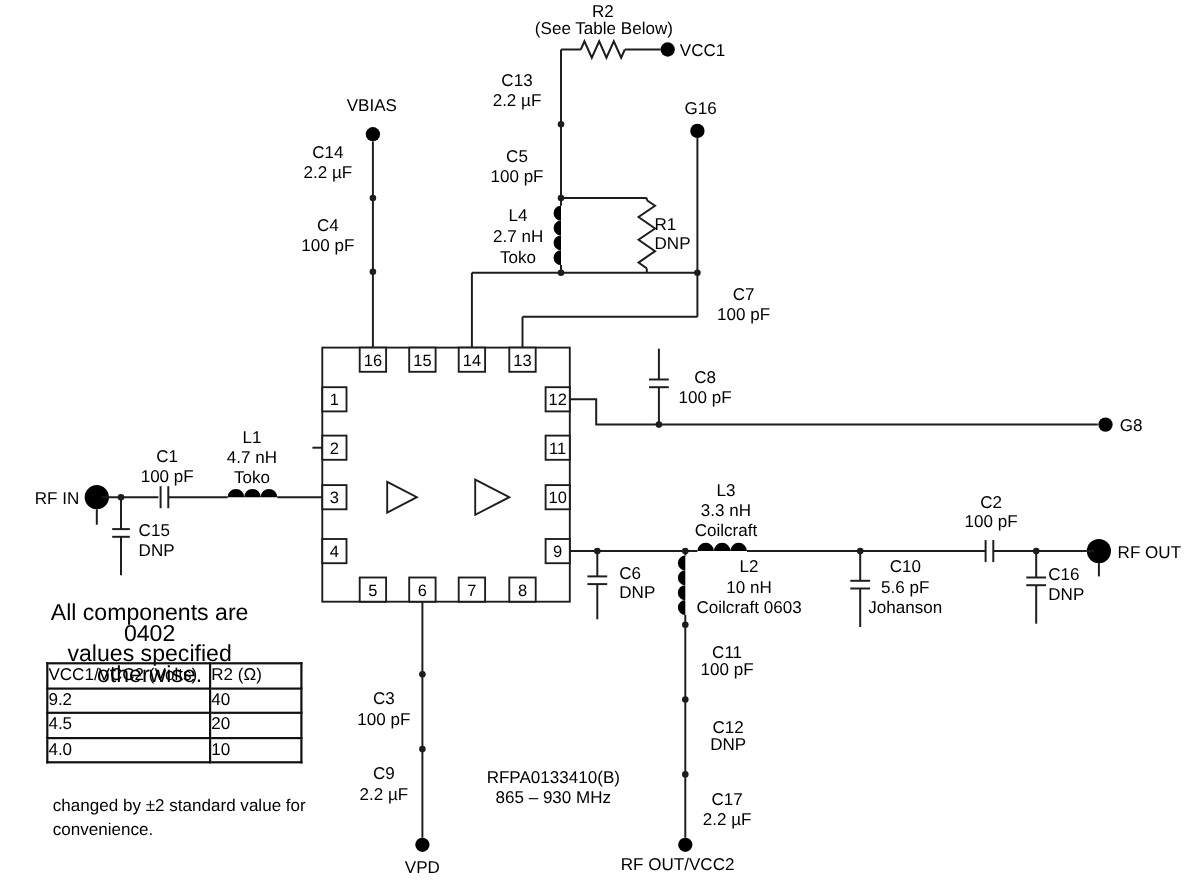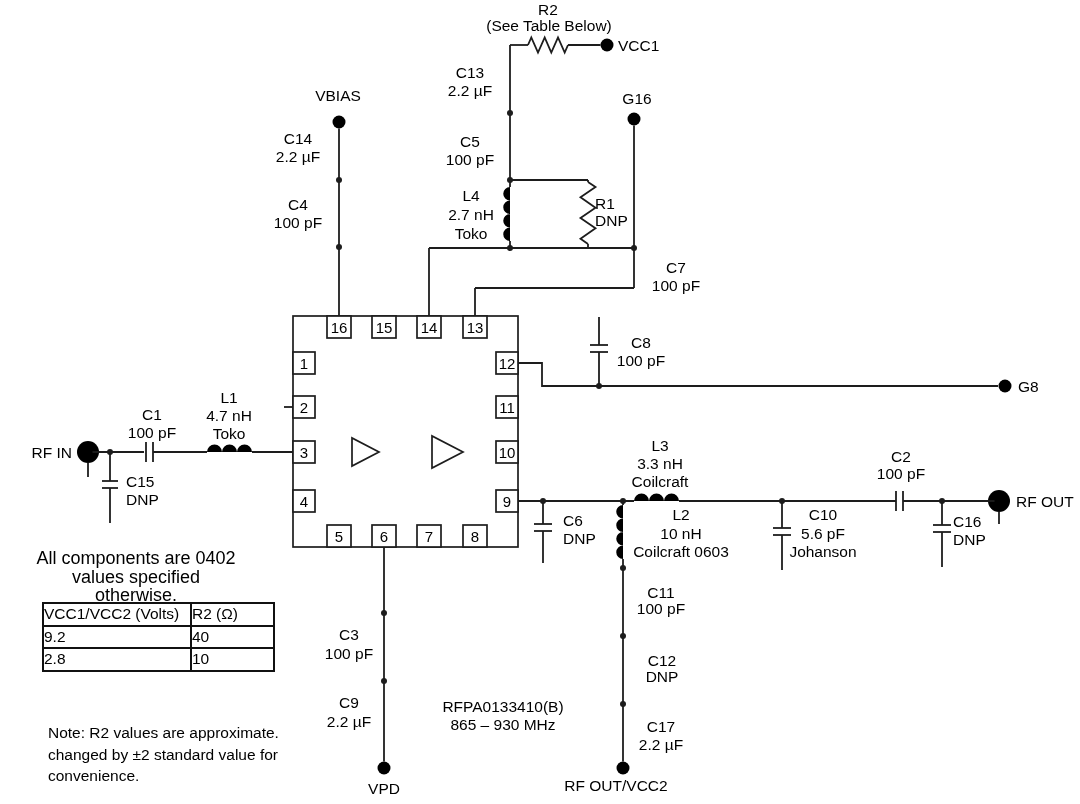--- a/index.html
+++ b/index.html
@@ -5,21 +5,21 @@
   html,body{margin:0;padding:0;background:#ffffff;}
   .stage{position:relative;width:1080px;height:804px;background:#ffffff;overflow:hidden;
          font-family:"Liberation Sans",sans-serif;color:#000;}
   svg{position:absolute;left:0;top:0;}
   svg text{font-family:"Liberation Sans",sans-serif;font-size:15.5px;fill:#000;}
   svg text.pin{font-size:15px;}
   .wires line,.wires path,.wires polyline{stroke:#1d1d1d;stroke-width:1.8;fill:none;}
   .boxes rect,.boxes polygon{stroke:#1d1d1d;stroke-width:1.7;fill:#ffffff;}
   .dots circle{fill:#1d1d1d;stroke:none;}
   .note-0402{position:absolute;left:30px;top:549px;width:212px;text-align:center;
-             font-size:18px;line-height:18.5px;}
+             font-size:21px;line-height:18.5px;}
   .r2-note{position:absolute;left:48px;top:722px;width:250px;font-size:15.5px;line-height:21.5px;}
   table.r2{position:absolute;left:42px;top:602px;border-collapse:collapse;table-layout:fixed;}
   table.r2 th,table.r2 td{border:2px solid #111;font-size:15.5px;font-weight:normal;
        text-align:left;padding:0;height:20.5px;line-height:20.5px;}
   table.r2 .c1{width:146px;} table.r2 .c2{width:81px;}
 </style>
 </head>
 <body>
 
 <div class="stage">
@@ -329,25 +329,28 @@
   <tbody>
         <tr>
     <th class="c1">VCC1/VCC2 (Volts)</th>
     <th class="c2">R2 (Ω)</th>
   </tr>
   <tr>
     <td>9.2</td>
     <td>40</td>
   </tr>
   <tr>
-    <td>2.8</td>
+    <td>4.5</td>
+    <td>20</td>
+  </tr>
+  <tr>
+    <td>4.0</td>
     <td>10</td>
   </tr>
 </tbody>
     </table>
 
 <div class="r2-note">
-  <div>Note: R2 values are approximate.</div>
   <div>changed by ±2 standard value for</div>
   <div>convenience.</div>
 </div>
 
 </div>
 
 </body></html>

